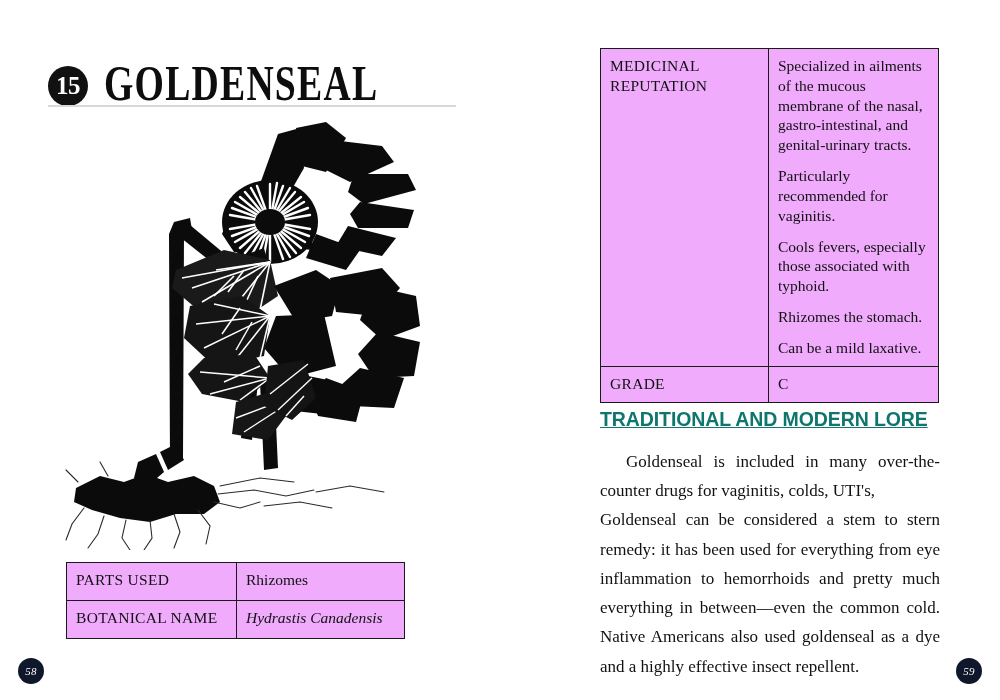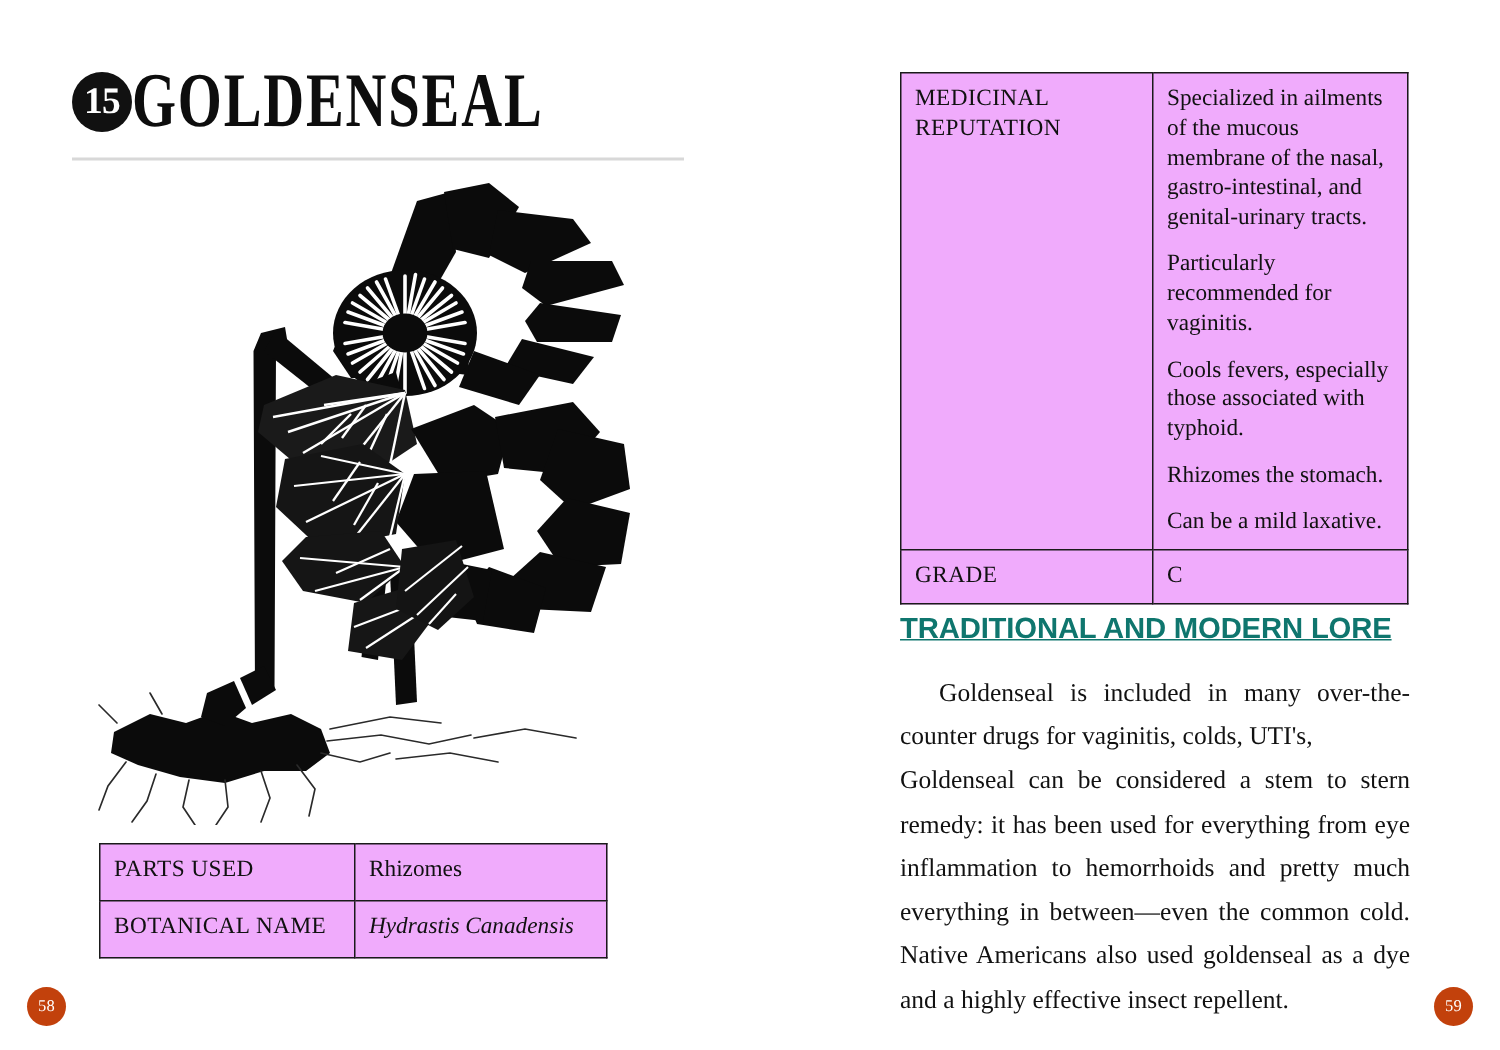--- a/index.html
+++ b/index.html
@@ -33,21 +33,22 @@
   .page-right { width: 500px; }
 
   
   .chapter-head {
     position: absolute;
     left: 48px;
     top: 44px;
     width: 408px;
     height: 62px;
     display: flex;
-    align-items: flex-start;
+    align-items: flex-end;
+    gap: 16px;
   }
   .chapter-badge {
     width: 40px;
     height: 40px;
     border-radius: 50%;
     background: #111111;
     color: #ffffff;
     display: flex;
     align-items: center;
     justify-content: center;
@@ -155,28 +156,29 @@
   }
   .lore-para.indented { text-indent: 26px; margin-top: 6px; }
 
   
   .folio {
     position: absolute;
     bottom: 16px;
     width: 26px;
     height: 26px;
     border-radius: 50%;
-    background: #c2410c;
+    background: #0f172a;
     color: #ffffff;
     font-family: "Liberation Serif", serif;
     font-size: 11px;
     display: flex;
     align-items: center;
     justify-content: center;
     letter-spacing: 0.2px;
+    font-style: italic;
   }
   .folio-left  { left: 18px; }
   .folio-right { right: 18px; }
 </style>
 </head>
 <body>
 
 <div class="spread">
 
   <div class="page page-left">

